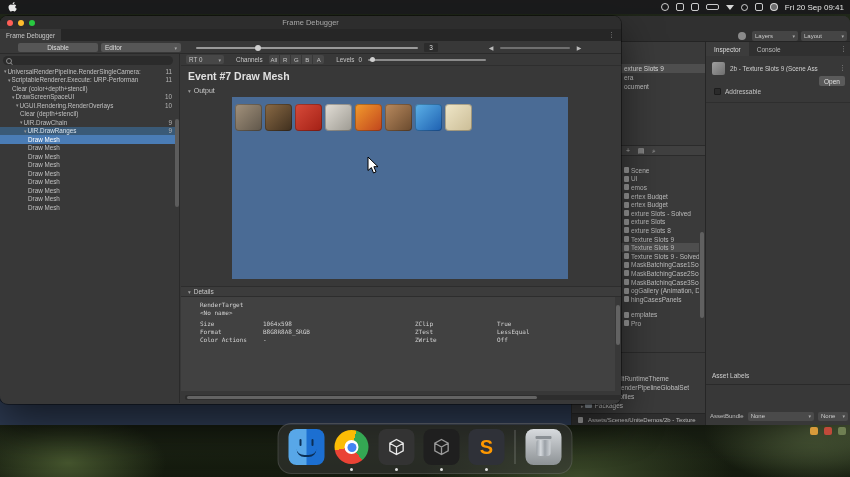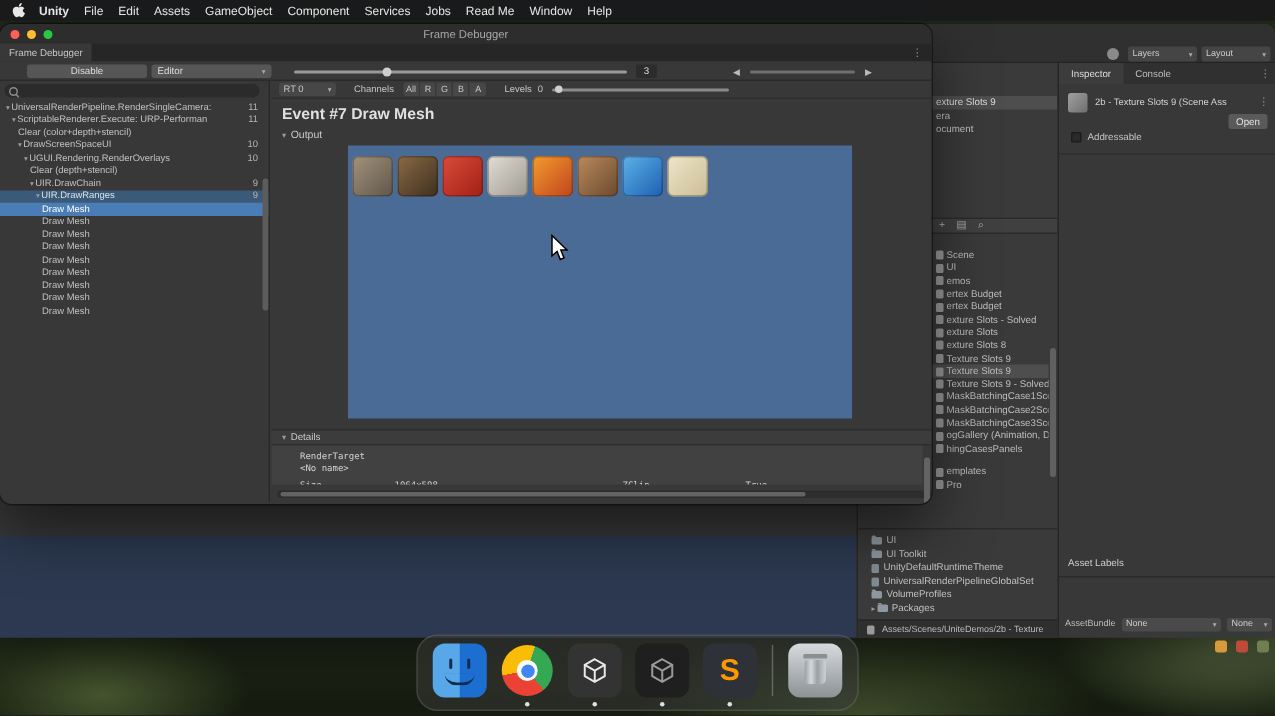--- a/index.html
+++ b/index.html
@@ -73,21 +73,21 @@
   .asset-labels{position:absolute;top:330px;left:6px;font-size:6.5px;color:#cfcfcf}
   .al-div{position:absolute;top:342px;left:0;right:0;height:1px;background:#2a2a2a}
   .ab-row{position:absolute;bottom:4px;left:4px;right:2px;height:10px;display:flex;align-items:center;gap:4px}
   .ab-label{font-size:6px;color:#bdbdbd;white-space:nowrap}
   .ab-dd{height:9px;background:#4a4a4a;border-radius:2px;font-size:6px;color:#ccc;display:flex;align-items:center;padding:0 3px;flex:1;justify-content:space-between}
   .ab-dd2{flex:none;width:30px}
   .statusgrp{position:absolute;left:810px;top:427px;display:flex;gap:6px;z-index:3}
   .sg{width:8px;height:8px;border-radius:2px}
   .sg1{background:#d79a3a}.sg2{background:#c04a3a}.sg3{background:#6f7f52}
   
-  .fdwin{position:absolute;left:0;top:16px;width:621px;height:320px;background:#383838;border-radius:8px;box-shadow:0 16px 40px rgba(0,0,0,.55),0 0 0 1px rgba(0,0,0,.4);z-index:10;overflow:hidden}
+  .fdwin{position:absolute;left:0;top:16px;width:621px;height:388px;background:#383838;border-radius:8px;box-shadow:0 16px 40px rgba(0,0,0,.55),0 0 0 1px rgba(0,0,0,.4);z-index:10;overflow:hidden}
   .fd-titlebar{height:13px;background:#2d2d2d;position:relative;display:flex;align-items:center;justify-content:center}
   .tl{position:absolute;top:3.5px;width:6px;height:6px;border-radius:50%}
   .tl-close{left:7px;background:#ff5f57}.tl-min{left:18px;background:#febc2e}.tl-zoom{left:29px;background:#28c840}
   .fd-title{font-size:7.5px;color:#a8a8a8}
   .fd-tabstrip{position:absolute;top:13px;left:0;right:0;height:12px;background:#262626}
   .fd-tab{position:absolute;left:0;top:0;height:12px;padding:0 6px;background:#383838;font-size:6.5px;color:#c8c8c8;display:flex;align-items:center}
   .strip-kebab{position:absolute;right:6px;top:2px}
   .fd-toolbar{position:absolute;top:25px;left:0;right:0;height:13px;background:#383838;border-bottom:1px solid #2a2a2a}
   .btn-disable{position:absolute;left:18px;top:2px;width:80px;height:9px;background:#565656;border-radius:2px;font-size:6.5px;color:#ddd;display:flex;align-items:center;justify-content:center}
   .dd-editor{position:absolute;left:101px;top:2px;width:80px;height:9px;background:#565656;border-radius:2px;font-size:6.5px;color:#ddd;display:flex;align-items:center;padding:0 4px;justify-content:space-between}
@@ -519,33 +519,33 @@
         </div>
     </div>
   </div>
 
   <div class="menubar" data-name="macos-menubar">
     <span class="apple" data-name="apple-menu-icon">
         <svg width="9" height="10" viewBox="0 0 14 16">
           <path d="M11.3 8.6c0-2 1.6-3 1.7-3-1-1.4-2.4-1.6-2.9-1.6-1.2-.1-2.4.7-3 .7-.6 0-1.6-.7-2.6-.7C2.6 4 .6 5.5.6 8.3c0 1.7.6 3.5 1.5 4.7.7 1 1.5 2.1 2.6 2.1 1 0 1.4-.7 2.7-.7 1.3 0 1.6.7 2.7.7 1.1 0 1.8-1 2.5-2 .8-1.2 1.1-2.3 1.1-2.4-.1 0-2.4-.9-2.4-3.1zM9.4 2.6c.5-.7.9-1.6.8-2.6-.8 0-1.8.6-2.3 1.3-.5.6-1 1.6-.8 2.5.9.1 1.8-.5 2.3-1.2z" fill="#e8e8e8"></path>
         </svg>
       </span>
-    <span data-name="menubar-menus" style="display:flex">
-        <span class="mb-item mb-bold" data-name="menu-unity">Unity</span>
-        <span class="mb-item" data-name="menu-file">File</span>
-        <span class="mb-item" data-name="menu-edit">Edit</span>
-        <span class="mb-item" data-name="menu-assets">Assets</span>
-        <span class="mb-item" data-name="menu-gameobject">GameObject</span>
-        <span class="mb-item" data-name="menu-component">Component</span>
-        <span class="mb-item" data-name="menu-services">Services</span>
-        <span class="mb-item" data-name="menu-jobs">Jobs</span>
-        <span class="mb-item" data-name="menu-read-me">Read Me</span>
-        <span class="mb-item" data-name="menu-window">Window</span>
-        <span class="mb-item" data-name="menu-help">Help</span>
-      </span>
+    <span class="mb-right" data-name="menubar-right">
+      <span data-name="menubar-status" style="display:flex;align-items:center;gap:7px">
+          <span class="st-icon" data-name="screen-record-icon"></span>
+          <span class="st-icon" data-name="display-icon"></span>
+          <span class="st-icon" data-name="keyboard-icon"></span>
+          <span class="st-icon" data-name="battery-icon"></span>
+          <span class="st-icon" data-name="wifi-icon"></span>
+          <span class="st-icon" data-name="spotlight-icon"></span>
+          <span class="st-icon" data-name="control-center-icon"></span>
+          <span class="st-icon" data-name="siri-icon"></span>
+        </span>
+      <span class="clock" data-name="menubar-clock">Fri 20 Sep 09:41</span>
+    </span>
   </div>
 
   <div class="dock" data-name="dock">
     <div data-name="dock-items" style="display:flex;align-items:center;gap:9px">
         <div class="dock-item" data-name="finder-dock-icon">
           <div class="dock-ic finder">
             <div class="f-eye f-l"></div>
             <div class="f-eye f-r"></div>
             <div class="f-mouth"></div>
           </div>

